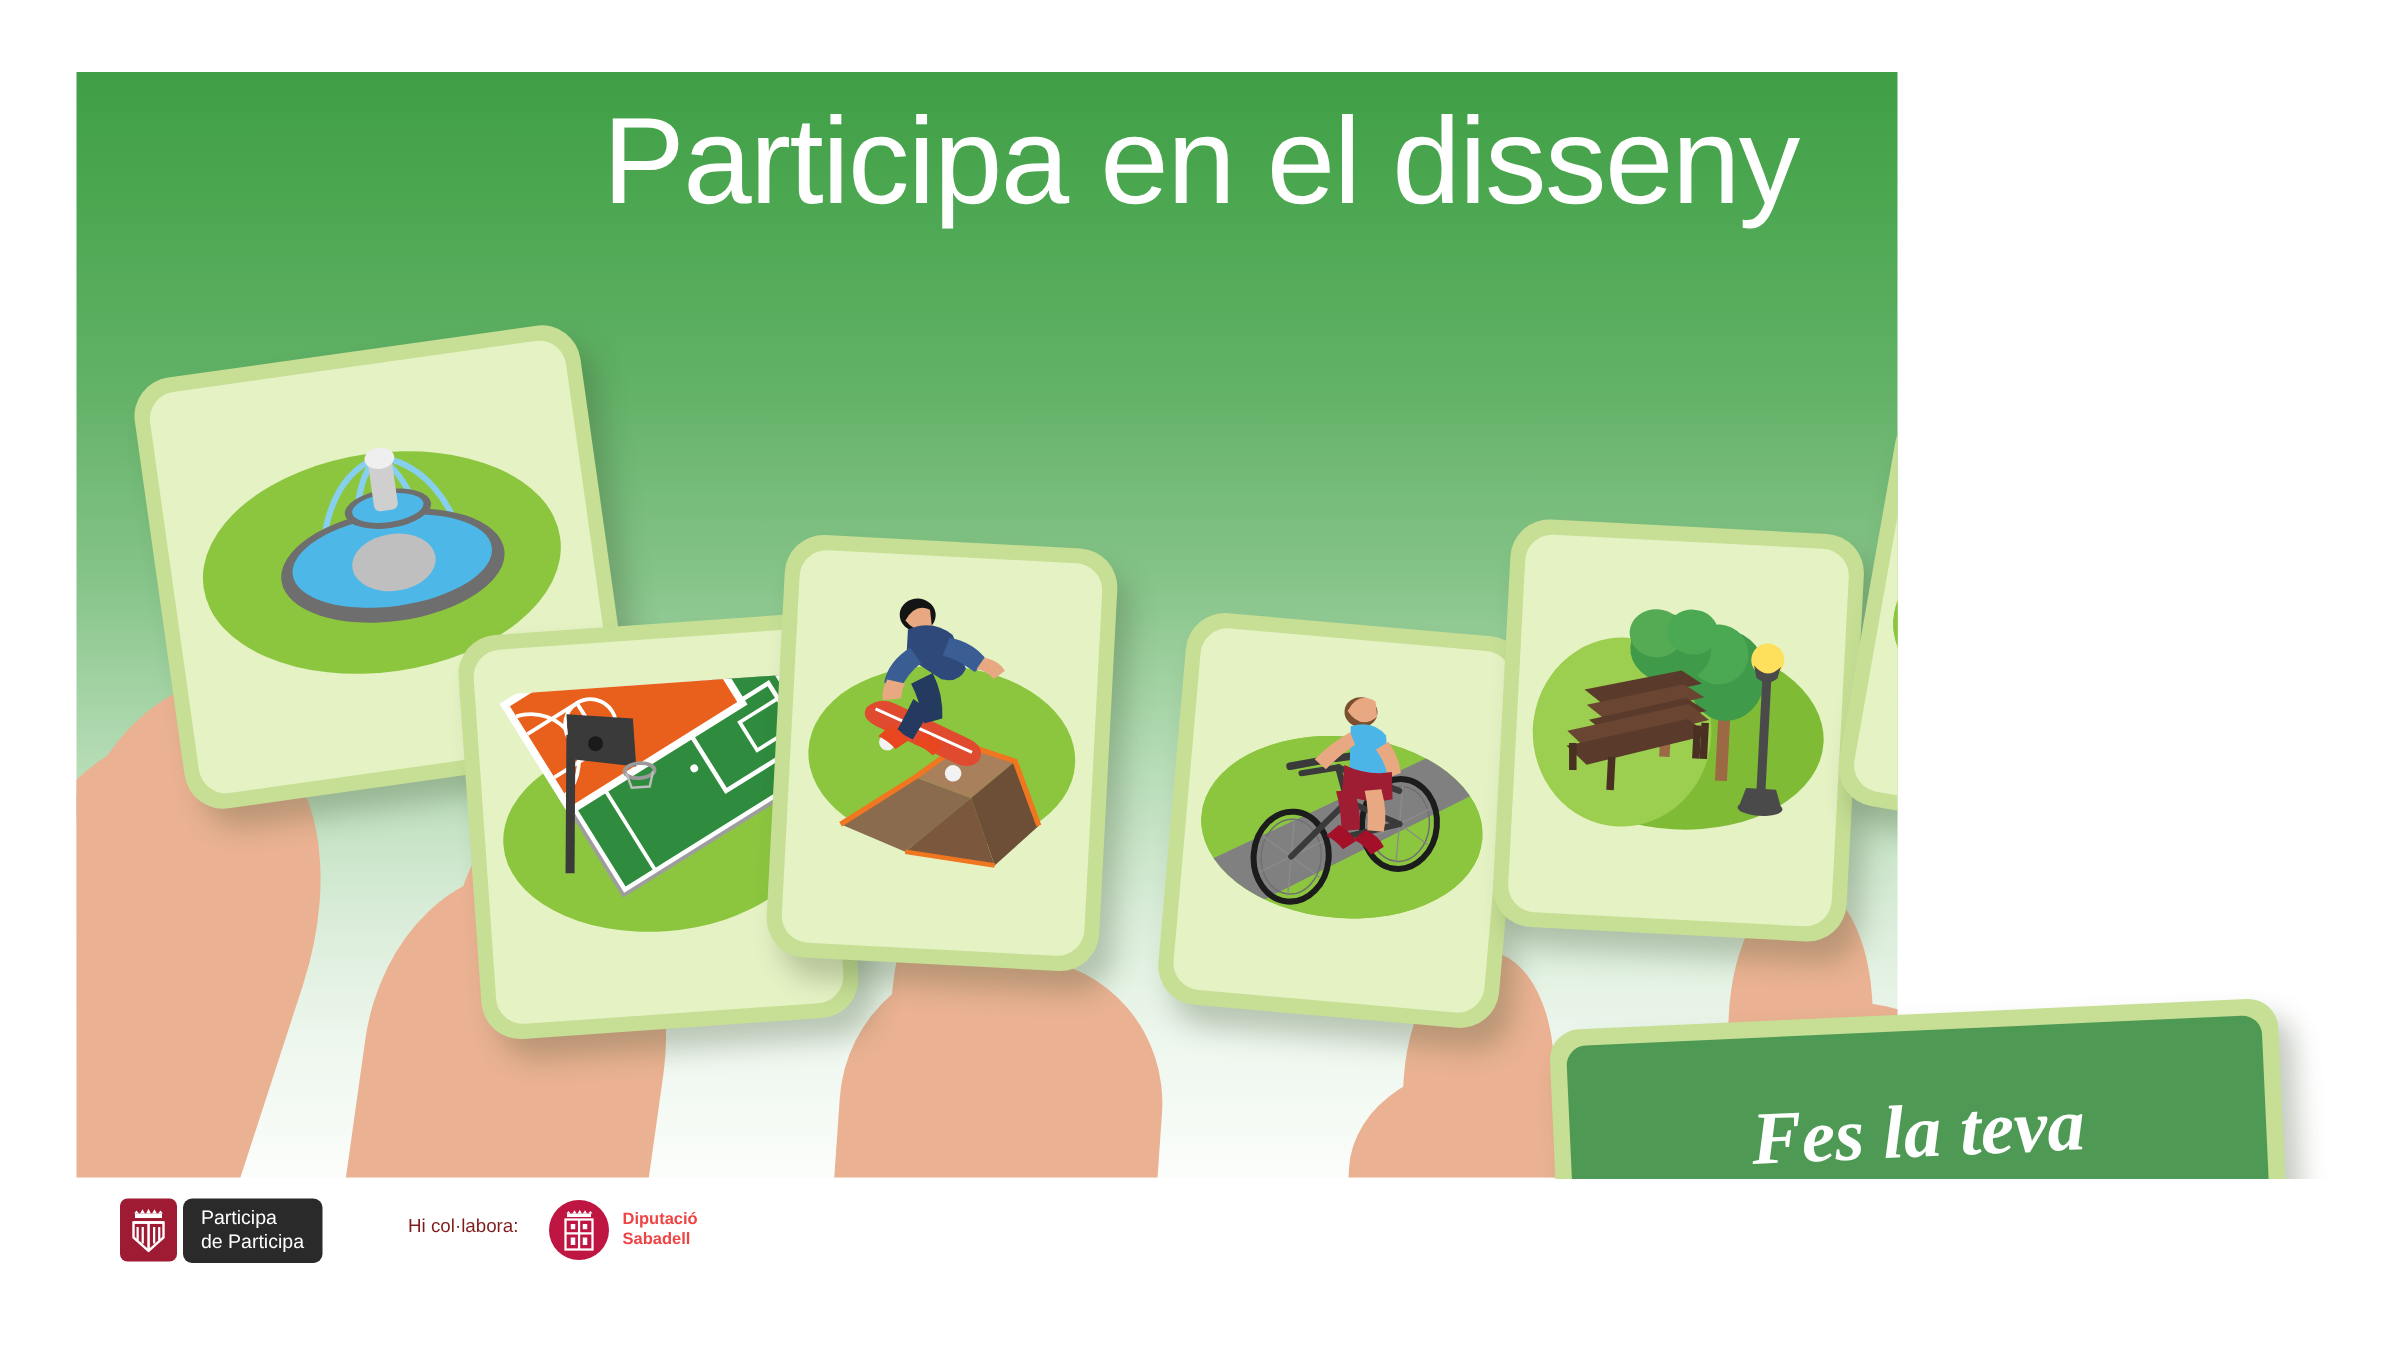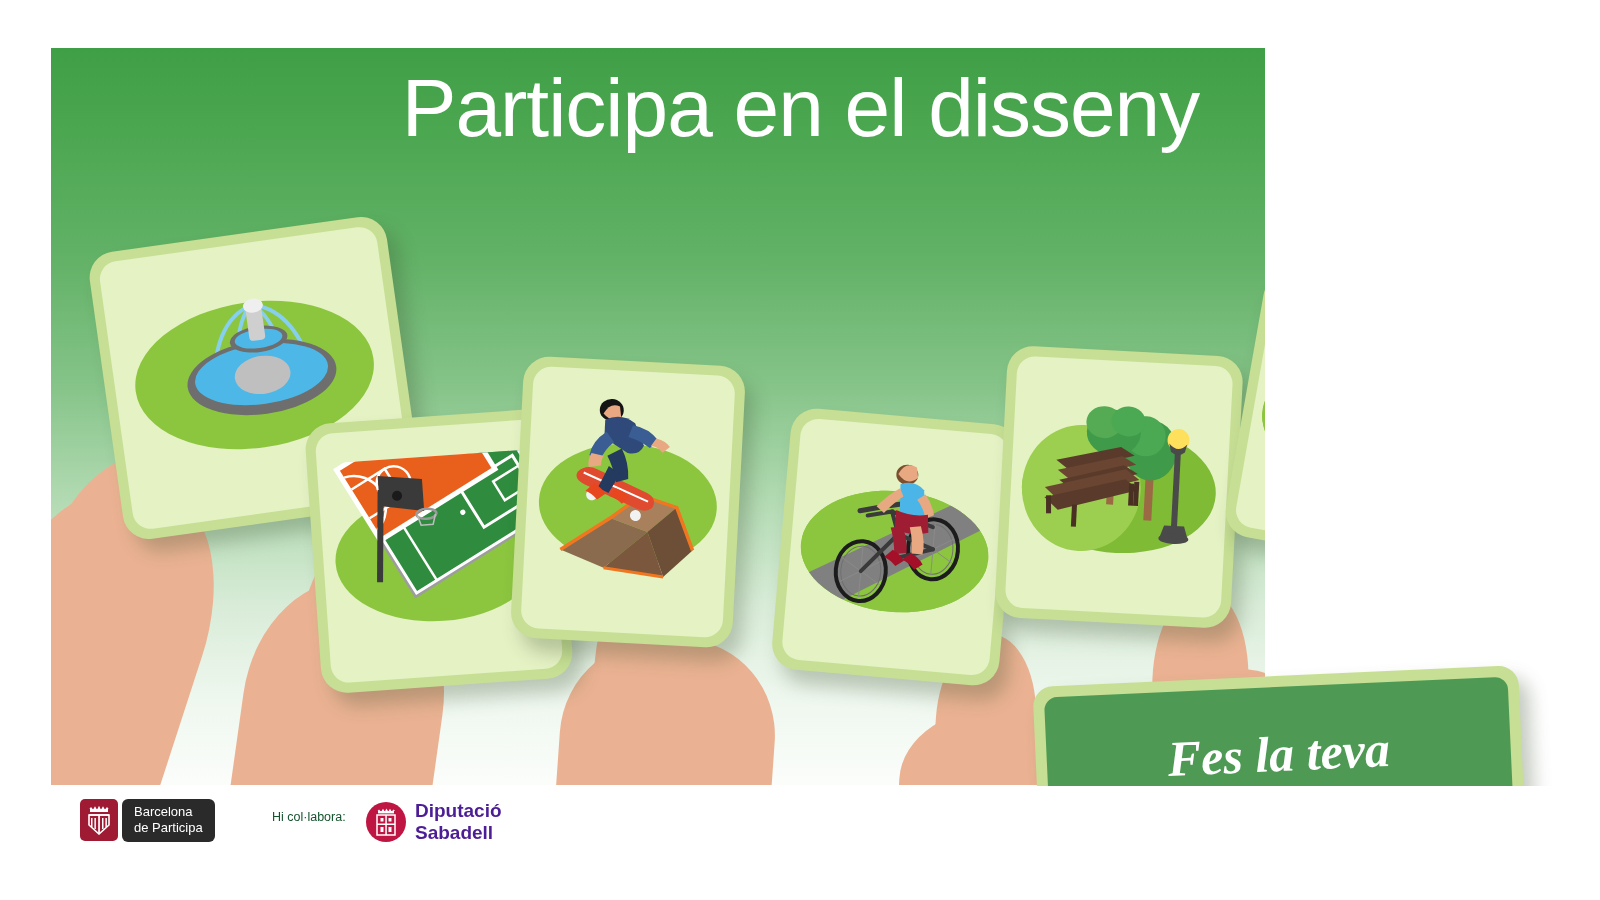--- a/index.html
+++ b/index.html
@@ -101,27 +101,27 @@
   .logo-sab{position:absolute;left:80px;top:13px;display:flex;align-items:stretch;gap:4px;}
   .shield-box{
     width:38px;height:42px;background:#9e1b33;border-radius:5px;
     display:flex;align-items:center;justify-content:center;
   }
   .ajt-box{
     background:#2a2a2a;border-radius:6px;color:#fff;
     padding:5px 12px;display:flex;flex-direction:column;justify-content:center;
     font-size:13px;line-height:1.25;font-weight:400;
   }
-  .collab{position:absolute;left:272px;top:24px;font-size:12.5px;color:#14532d;}
+  .collab{position:absolute;left:272px;top:24px;font-size:12.5px;color:#7f1d1d;}
   .logo-dip{position:absolute;left:366px;top:14px;display:flex;align-items:center;gap:9px;}
   .dip-circle{
     width:40px;height:40px;border-radius:50%;background:#bf1543;
     display:flex;align-items:center;justify-content:center;
   }
-  .dip-text{color:#4c1d95;font-weight:700;font-size:19px;line-height:1.18;}
+  .dip-text{color:#ef4444;font-weight:700;font-size:11px;line-height:1.18;}
 
   svg{display:block;}
 </style>
 </head>
 <body>
 
 <div class="stage">
 
   <div class="banner">
 
@@ -433,21 +433,21 @@
           <path d="M3 10 L13 10 L23 10 L23 20 L13 29 L3 20 Z" fill="none" stroke="#ffffff" stroke-width="1.6"></path>
           <rect x="12.2" y="10" width="1.7" height="19" fill="#ffffff"></rect>
           <rect x="5" y="13" width="1.5" height="9" fill="#ffffff"></rect>
           <rect x="8.4" y="13" width="1.5" height="11" fill="#ffffff"></rect>
           <rect x="16" y="13" width="1.5" height="11" fill="#ffffff"></rect>
           <rect x="19.4" y="13" width="1.5" height="9" fill="#ffffff"></rect>
           <path d="M3 10 h20" stroke="#ffffff" stroke-width="1.6"></path>
         </svg>
       </div>
       <div class="ajt-box">
-        <span>Barcelona</span>
+        <span>Participa</span>
         <span>de Participa</span>
       </div>
     </div>
 
     <div class="collab">Hi col·labora:</div>
 
     <div class="logo-dip">
       <div class="dip-circle">
         <svg width="26" height="28" viewBox="0 0 26 28">
           <g fill="#ffffff">

